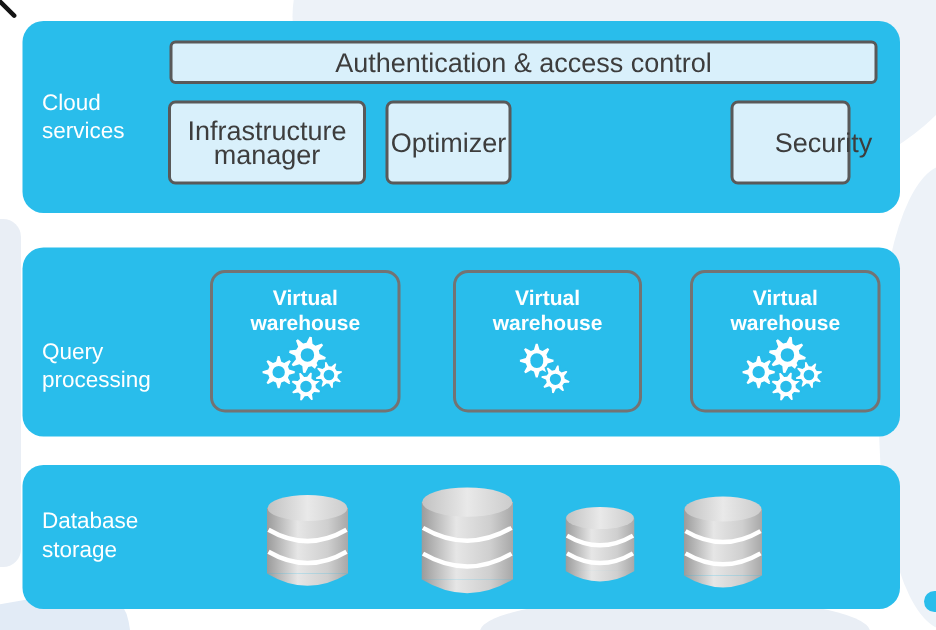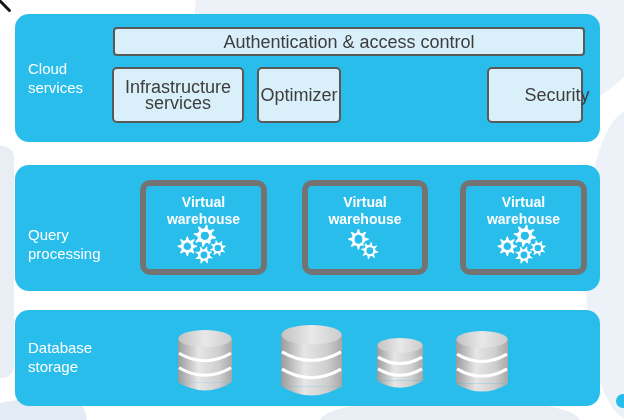--- a/index.html
+++ b/index.html
@@ -34,25 +34,25 @@
   .panel {
     position: absolute; background: #d9f0fb; border: 2px solid #595959;
     color: #3d3d3d; display: flex; align-items: center; justify-content: center;
     text-align: center; font-size: 18px; line-height: 16px;
   }
   #auth-box { left: 98px; top: 13px; width: 472px; height: 29px; border-radius: 4px; }
   .svc { top: 53px; height: 56px; border-radius: 5px; }
   #svc-0 { left: 97px;  width: 132px; }
   #svc-1 { left: 242px; width: 84px; }
   #svc-2 { left: 357px; width: 100px; }
-  #svc-3 { left: 472px; width: 96px; padding-left: 44px; }
+  #svc-3 { left: 472px; width: 80px; padding-left: 44px; }
 
   .vw {
     position: absolute; top: 15px; width: 127px; height: 95px;
-    border: 6px solid #737373; border-radius: 10px; color: #ffffff;
+    border: 2px solid #737373; border-radius: 10px; color: #ffffff;
     font-weight: bold; font-size: 14px; line-height: 17px; text-align: center;
     padding-top: 8px;
   }
   #vw-0 { left: 125px; } #vw-1 { left: 287px; width: 126px; } #vw-2 { left: 445px; }
   .vw svg { position: absolute; left: 0; top: 0; pointer-events: none; }
   .vw .vw-label { position: relative; display: inline-block; width: 100px; }
 
   .cyl { position: absolute; }
   #cyl-0 { left: 163px; top: 19px; }
   #cyl-1 { left: 266px; top: 14px; }
@@ -69,21 +69,21 @@
 <div id="cloud-bottom-left" class="cloud-bg"></div>
 <div id="corner-mark"></div>
 <div id="edge-sliver"></div>
 
 <div class="band" id="band-cloud">
   <div class="band-label" id="label-cloud">Cloud services</div>
   <div class="panel" id="auth-box">
     <span>Authentication &amp; access control</span>
   </div>
   <div class="panel svc" id="svc-0">
-    <span>Infrastructure services</span>
+    <span>Infrastructure manager</span>
   </div>
   <div class="panel svc" id="svc-1">
     <span>Optimizer</span>
   </div>
   <div class="panel svc" id="svc-3">
     <span>Security</span>
   </div>
 </div>
 
 <div class="band" id="band-query">

